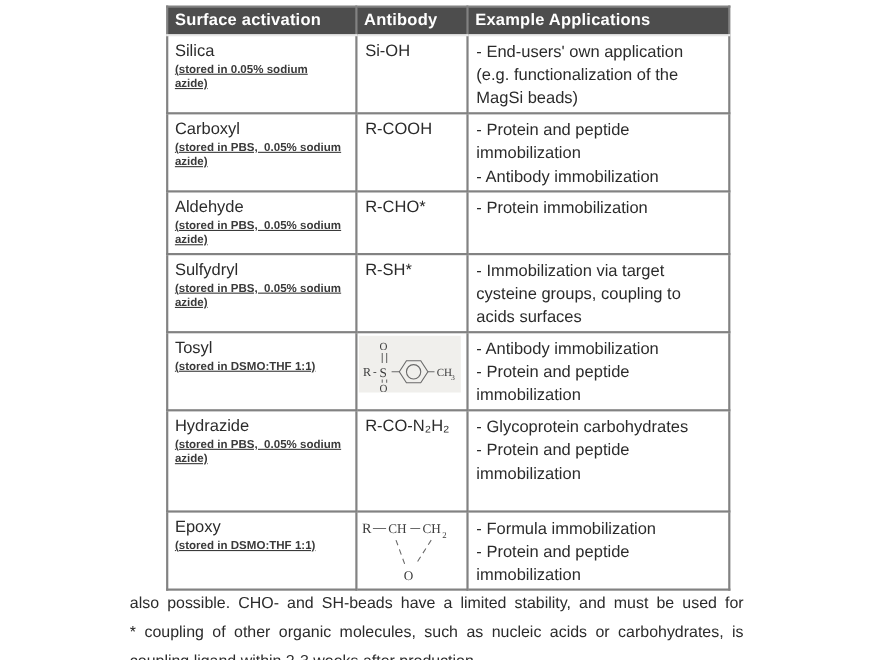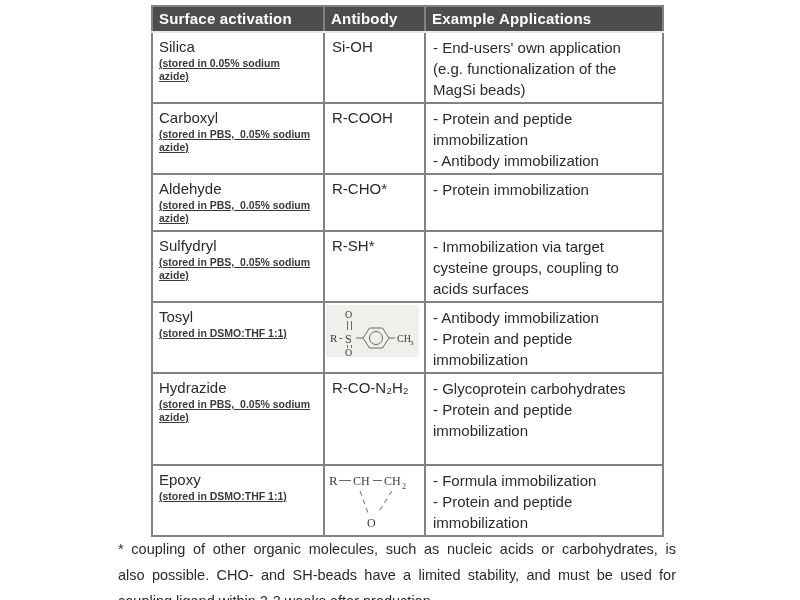--- a/index.html
+++ b/index.html
@@ -212,16 +212,16 @@
           <td class="cell-apps">
             <div class="app-line">- Formula immobilization</div>
             <div class="app-line">- Protein and peptide immobilization</div>
           </td>
         </tr>
       </tbody>
   </table>
 </div>
 
 <div class="footnote">
+    <div class="footnote-line">also possible. CHO- and SH-beads have a limited stability, and must be used for</div>
     <div class="footnote-line">* coupling of other organic molecules, such as nucleic acids or carbohydrates, is</div>
-    <div class="footnote-line">also possible. CHO- and SH-beads have a limited stability, and must be used for</div>
     <div class="footnote-line">coupling ligand within 2-3 weeks after production.</div>
   </div>
 
 </body></html>

